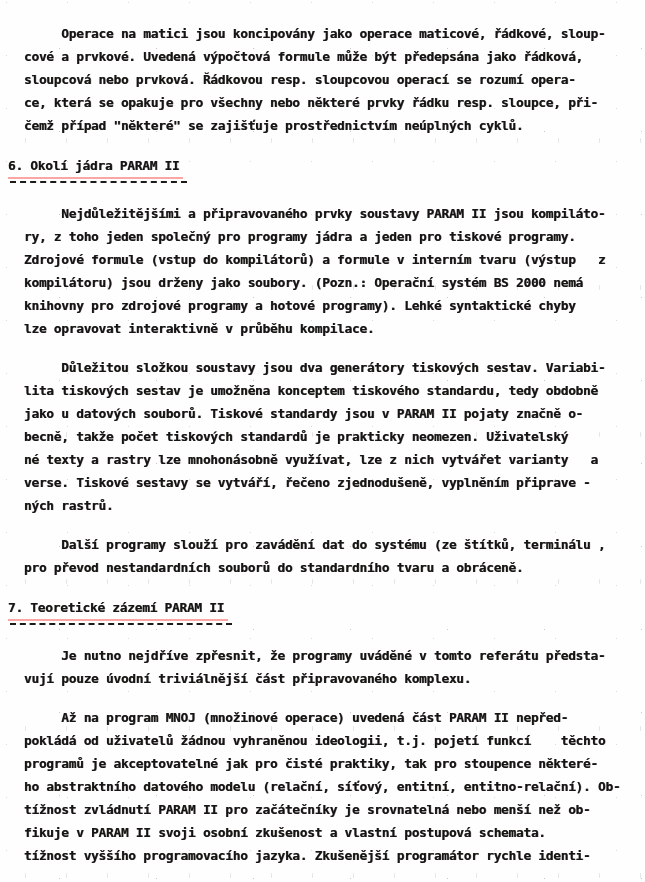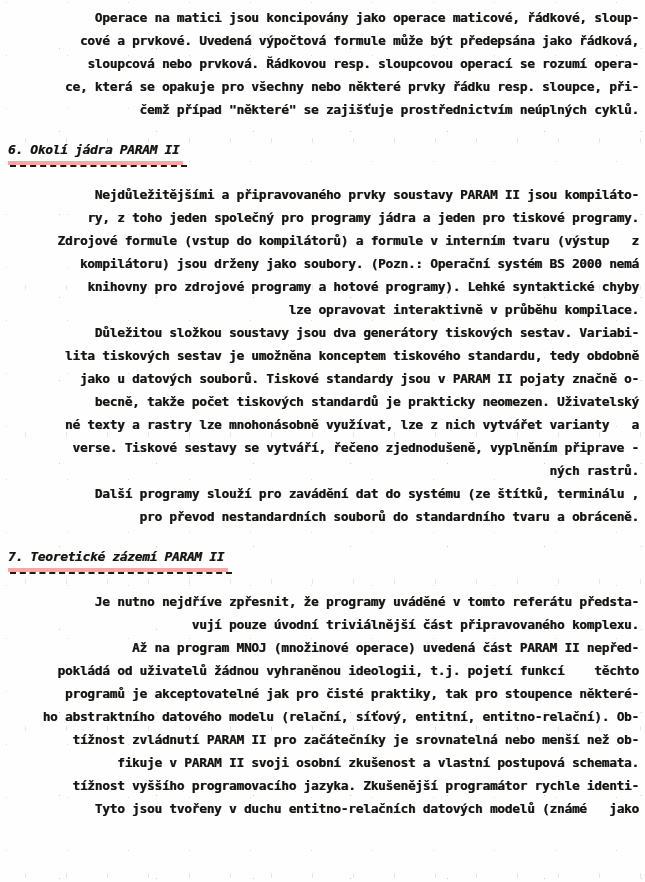--- a/index.html
+++ b/index.html
@@ -23,38 +23,37 @@
     box-sizing: border-box;
     width: 645px;
     height: 882px;
     padding: 6px 6px 0 8px;
     color: #171513;
     font-size: 12.8px;
     font-weight: bold;
     letter-spacing: -0.25px;
     text-shadow: 0.5px 0.4px 0 rgba(25,22,20,0.55), -0.2px 0 0 rgba(25,22,20,0.25);
   }
-  .para { margin: 0; text-align: right; }
+  .para { margin: 16px; }
   .line {
     white-space: pre;
     height: 23px;
     line-height: 23px;
     overflow: visible;
   }
   .heading {
     margin: 19px 0 13px 0;
     height: 30px;
   }
   .heading-text {
     display: inline-block;
     position: relative;
     line-height: 20px;
-    border-bottom: 4px solid #fca5a5;
+    border-bottom: 2px solid #fca5a5;
     padding: 0 4px 1px 0;
-    font-style: italic;
   }
   .heading-text::after {
     content: "";
     position: absolute;
     left: 2px;
     right: -4px;
     bottom: -6px;
     border-bottom: 2px dashed #1d1a18;
   }
 </style>

